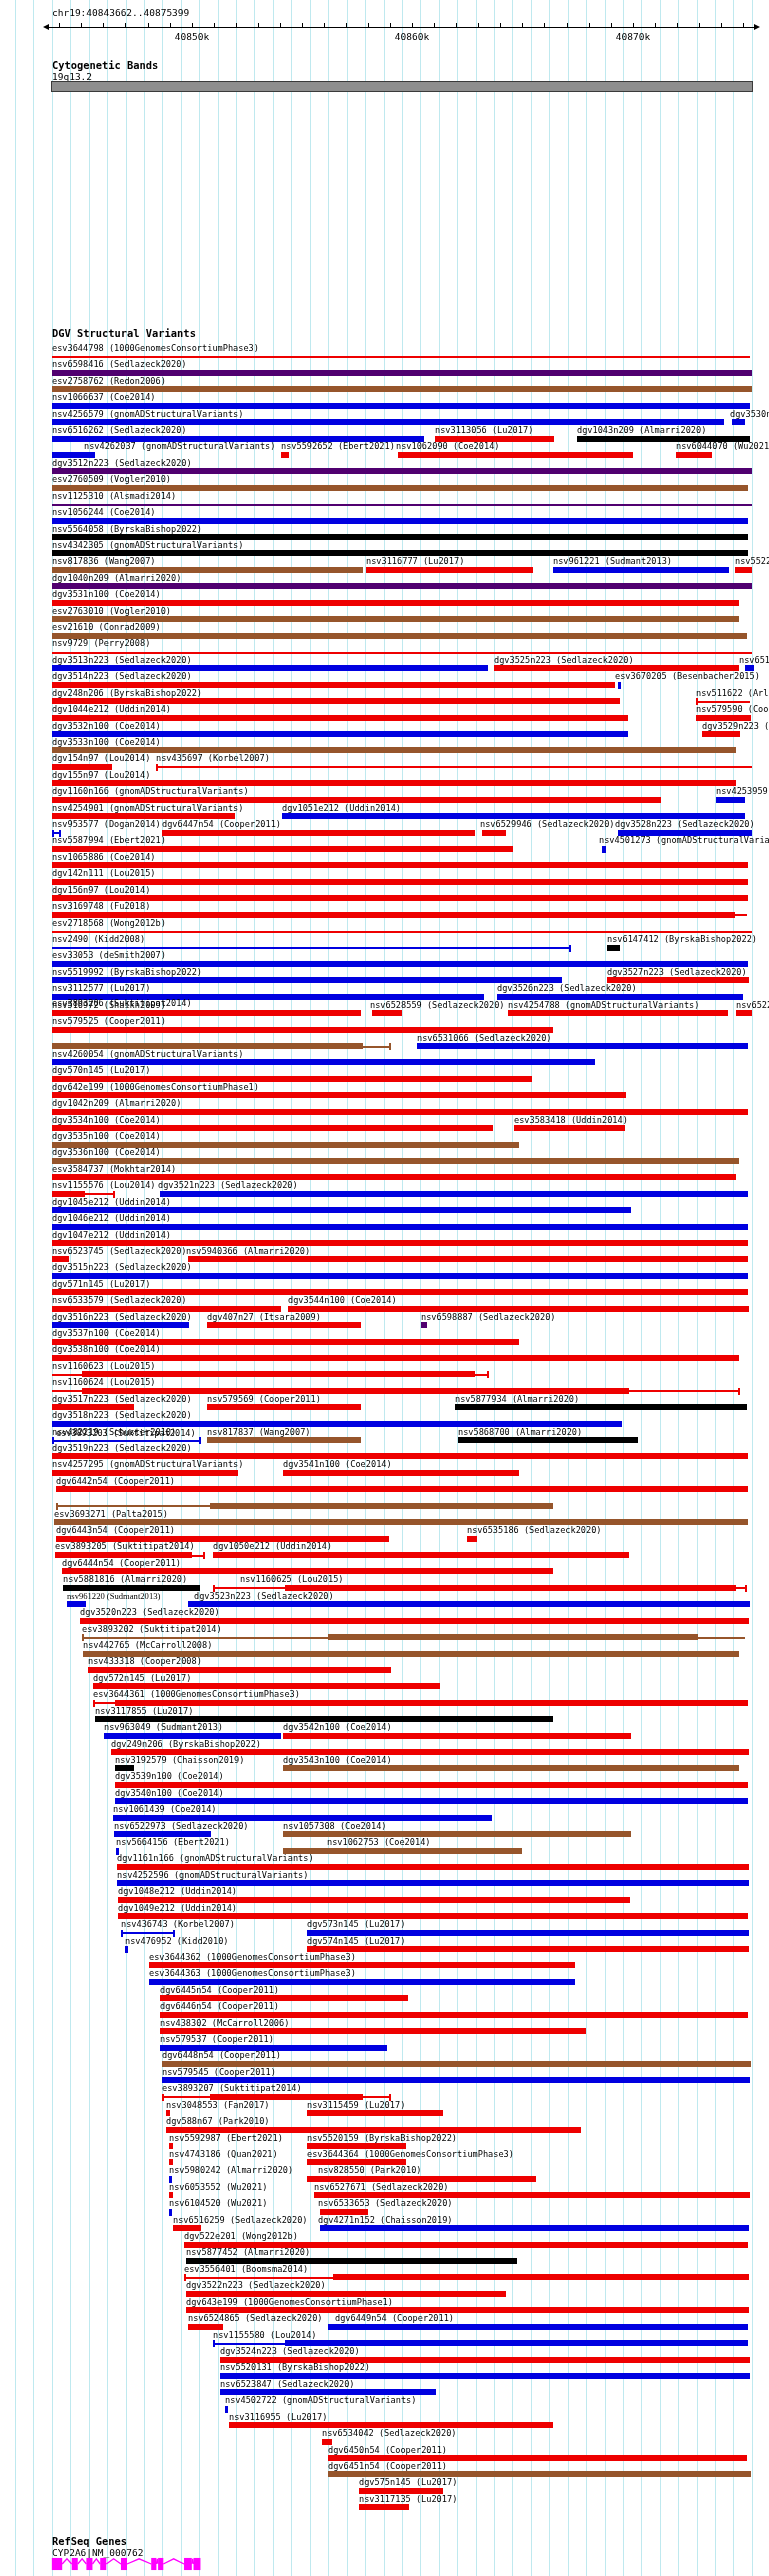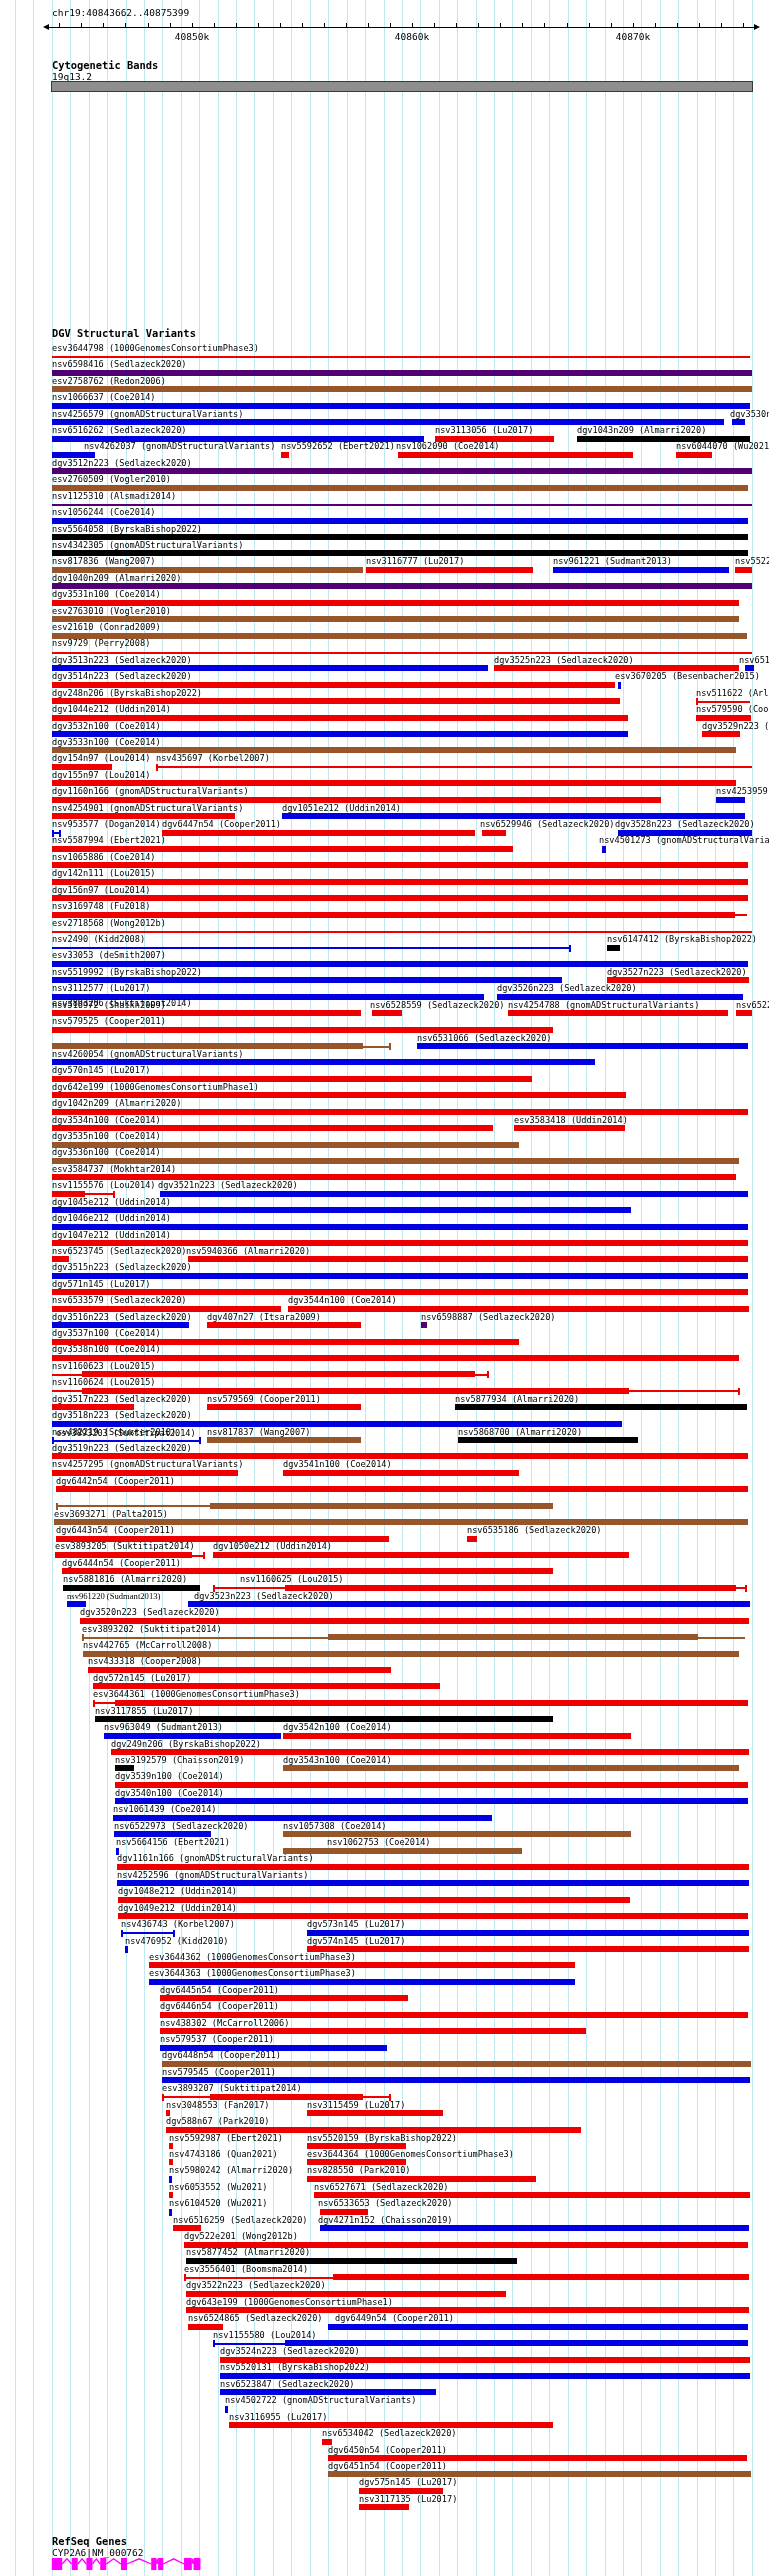--- a/index.html
+++ b/index.html
@@ -699,21 +699,21 @@
       </div>
       <div>
         <div class="seg-label" style="left: 169px; top: 2150px;">nsv4743186 (Quan2021)</div>
         <div class="seg-bar" style="left: 169px; top: 2159px; width: 3.5px; height: 6px; background: rgb(238, 0, 0);"></div>
         <div class="seg-label" style="left: 307px; top: 2150px;">esv3644364 (1000GenomesConsortiumPhase3)</div>
         <div class="seg-bar" style="left: 307px; top: 2159px; width: 99px; height: 6px; background: rgb(238, 0, 0);"></div>
       </div>
       <div>
         <div class="seg-label" style="left: 169px; top: 2166px;">nsv5980242 (Almarri2020)</div>
         <div class="seg-bar" style="left: 169px; top: 2176px; width: 2.6px; height: 7px; background: rgb(0, 0, 224);"></div>
-        <div class="seg-label" style="left: 307px; top: 2166px;">nsv828550 (Park2010)</div>
+        <div class="seg-label" style="left: 318px; top: 2166px;">nsv828550 (Park2010)</div>
         <div class="seg-bar" style="left: 307px; top: 2176px; width: 229px; height: 6px; background: rgb(238, 0, 0);"></div>
       </div>
       <div>
         <div class="seg-label" style="left: 169px; top: 2183px;">nsv6053552 (Wu2021)</div>
         <div class="seg-bar" style="left: 169px; top: 2192px; width: 3.5px; height: 6px; background: rgb(238, 0, 0);"></div>
         <div class="seg-label" style="left: 314px; top: 2183px;">nsv6527671 (Sedlazeck2020)</div>
         <div class="seg-bar" style="left: 314px; top: 2192px; width: 436px; height: 6px; background: rgb(238, 0, 0);"></div>
       </div>
       <div>
         <div class="seg-label" style="left: 169px; top: 2199px;">nsv6104520 (Wu2021)</div>

